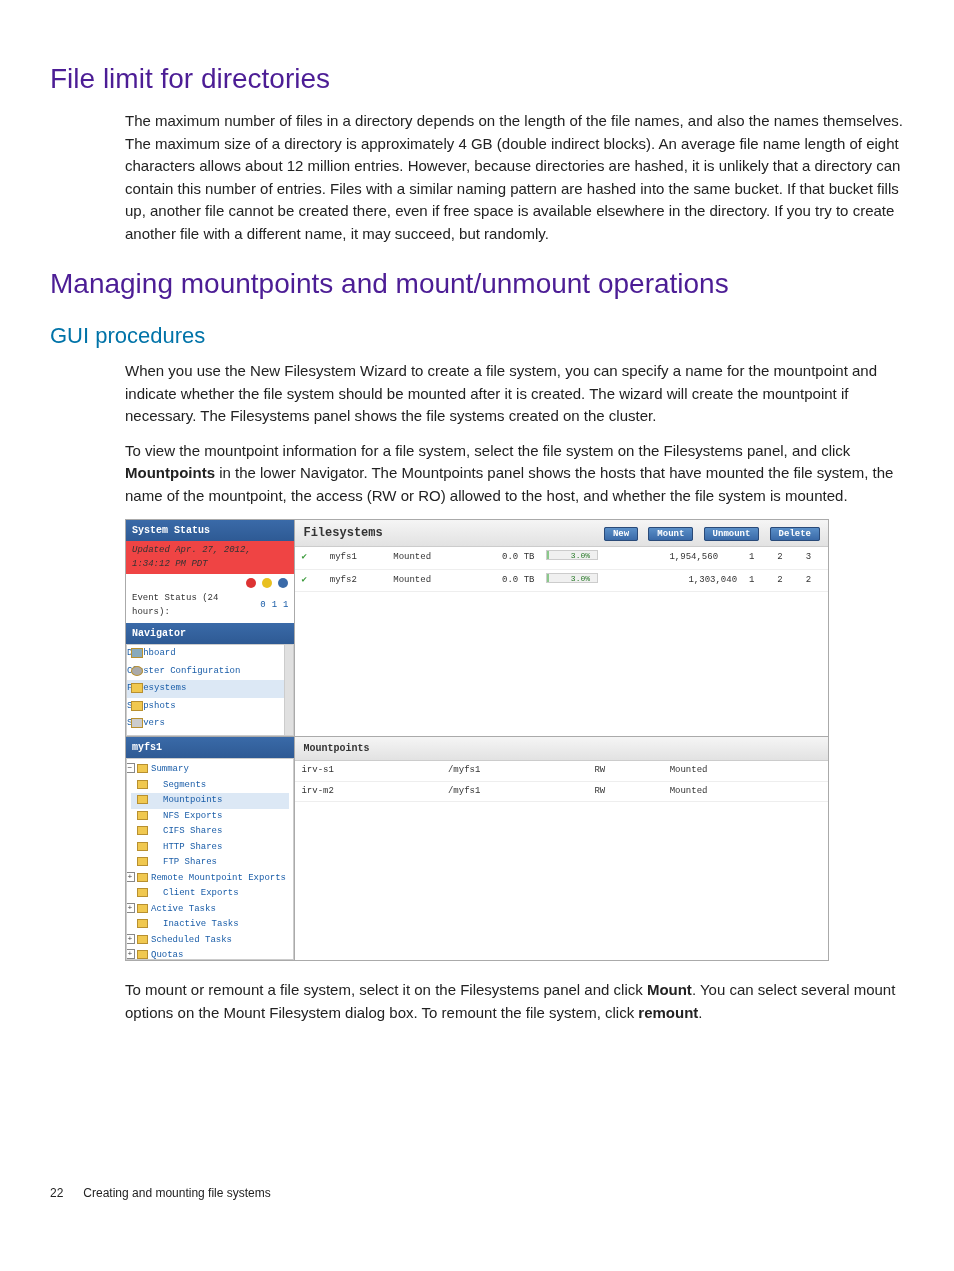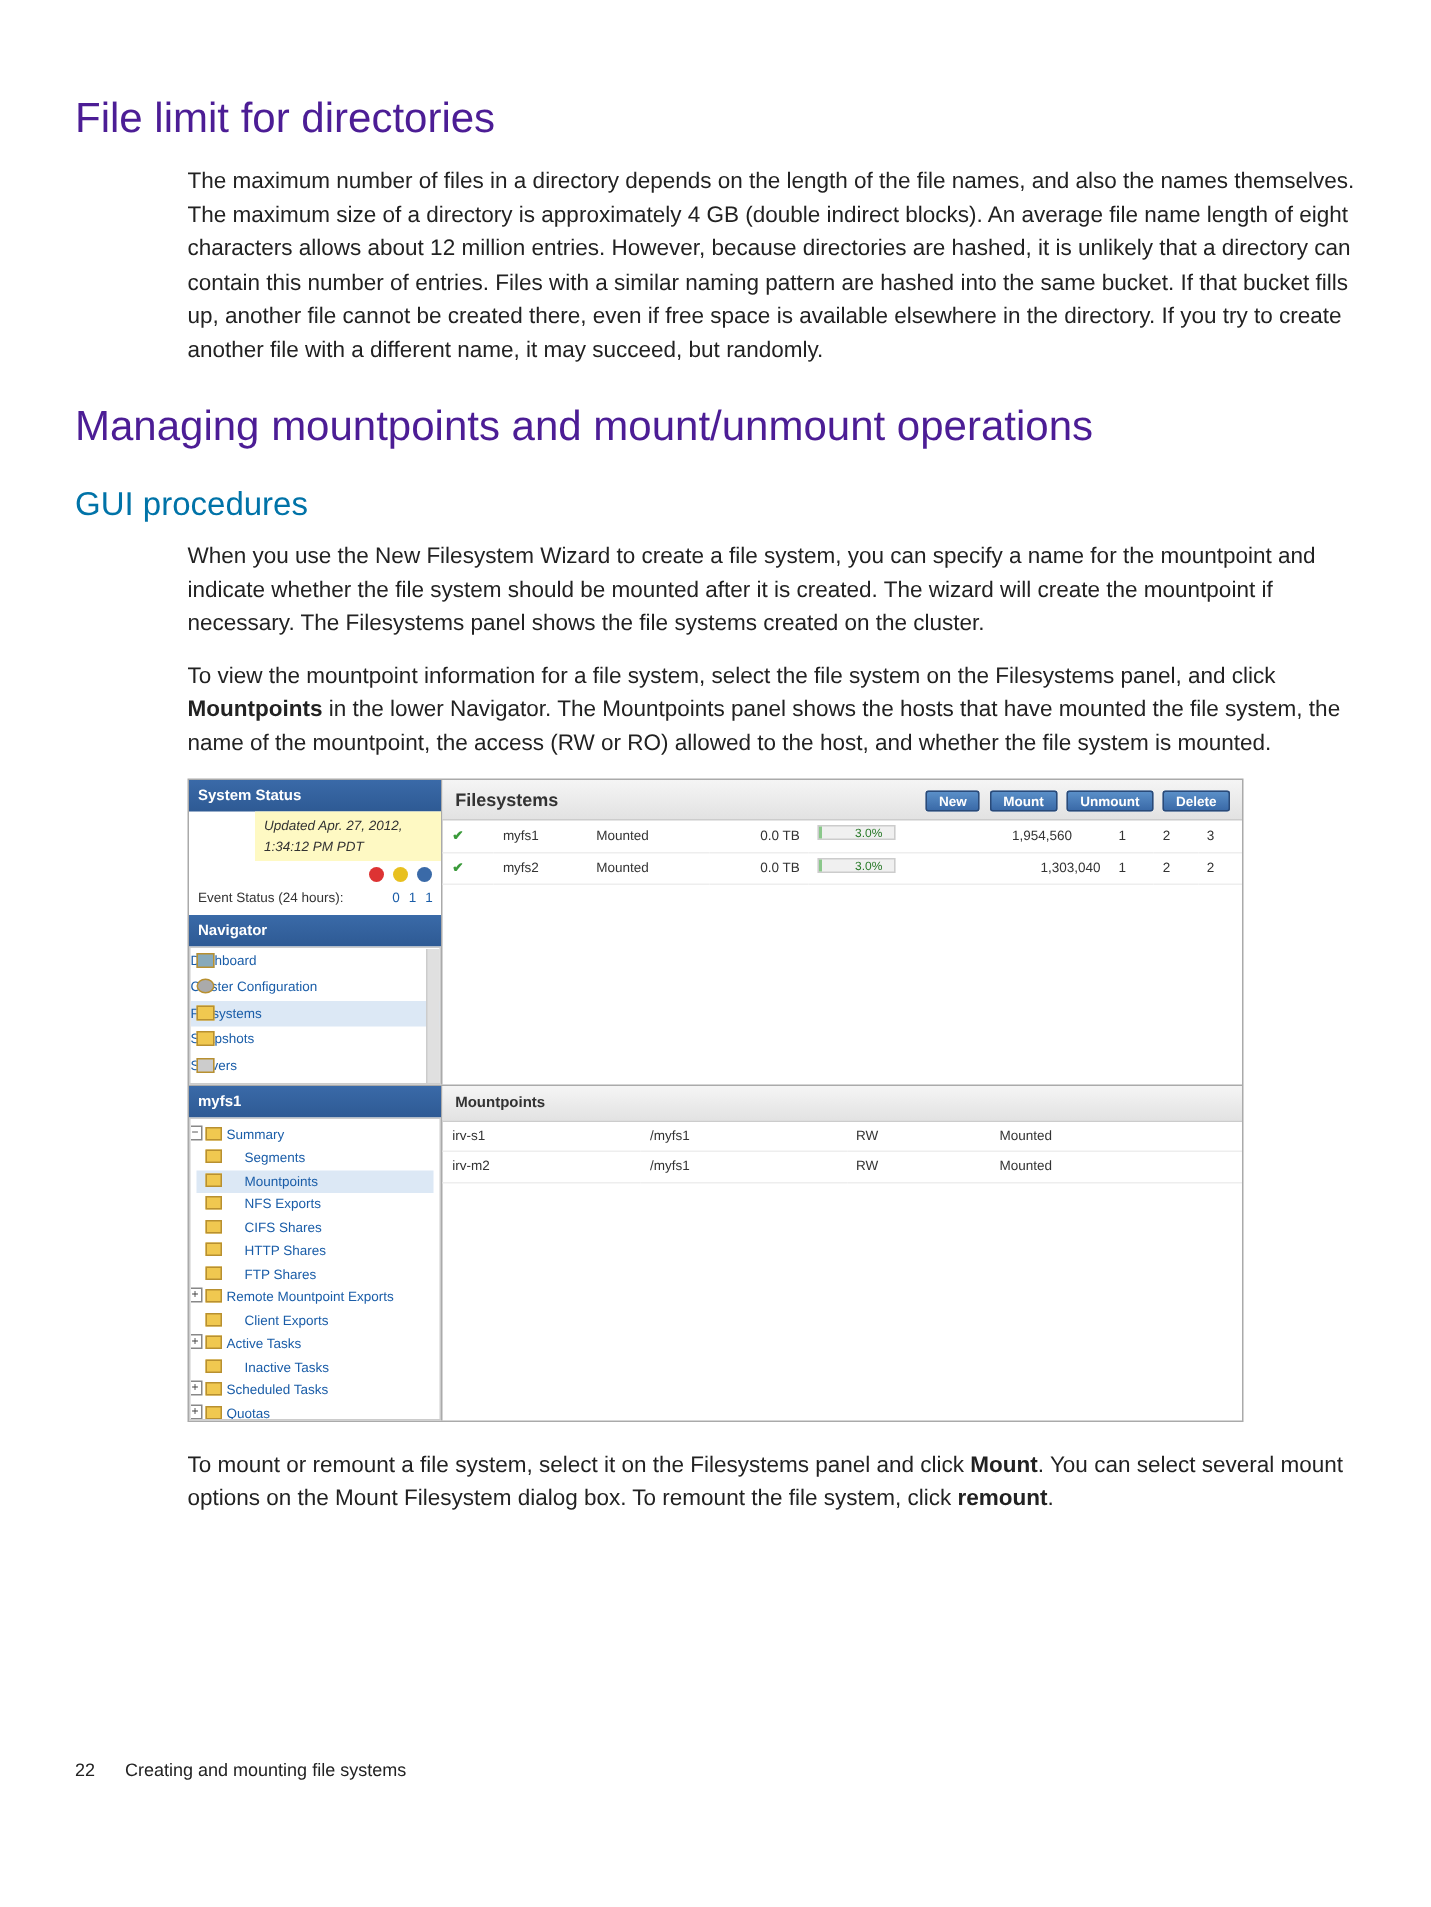--- a/index.html
+++ b/index.html
@@ -22,36 +22,36 @@
     font-weight: 300;
     font-size: 22px;
     margin: 14px 0 8px 0;
   }
   .body-para { margin: 0 0 12px 75px; }
   .body-para2 { margin: 0 0 1px 75px; }
   .screenshot {
     margin: 10px 75px 18px 75px;
     border: 1px solid #aaa;
     font-size: 10px;
-    font-family: Liberation Sans, sans-serif;
+    font-family: Liberation Mono, monospace;
     color: #333;
     display: flex;
     flex-direction: column;
     background: #fff;
   }
   .ss-row { display:flex; }
   .ss-left { width: 24%; display:flex; flex-direction:column; }
   .ss-right { flex:1; display:flex; flex-direction:column; }
   .ss-bar {
     background: linear-gradient(#3a6aa8,#2e5a94);
     color:#fff; font-weight:bold;
     padding: 3px 6px;
     font-size:10px;
   }
-  .ss-sub { background:#fef9c3; padding:3px 6px; font-style:italic; font-size:9px;margin-left:44px; }
+  .ss-sub { background:#ef4444; padding:3px 6px; font-style:italic; font-size:9px; }
   .ss-status-row { padding:4px 6px; font-size:9px; display:flex; justify-content:space-between; align-items:center;}
   .ss-status-icons { display:flex; gap:6px; align-items:center;}
   .ss-circle { width:10px; height:10px; border-radius:50%; display:inline-block; }
   .red{background:#d33;} .yel{background:#e8c020;} .blu{background:#3a6aa8;}
   .ss-nav-item { padding:2px 6px 2px 0; color:#1a5da8; font-size:9px; position:relative;}
   .ss-nav-item.sel { background:#dce8f5; }
   .ss-nav-item::before { content:""; position:absolute; left:4px; top:3px; width:10px; height:8px; background:#f0c850; border:1px solid #b89030; }
   .ss-nav-item.icon-chart::before { background:#8ab; }
   .ss-nav-item.icon-gear::before { background:#aaa; border-radius:50%;}
   .ss-nav-item.icon-server::before { background:#ccc;}

